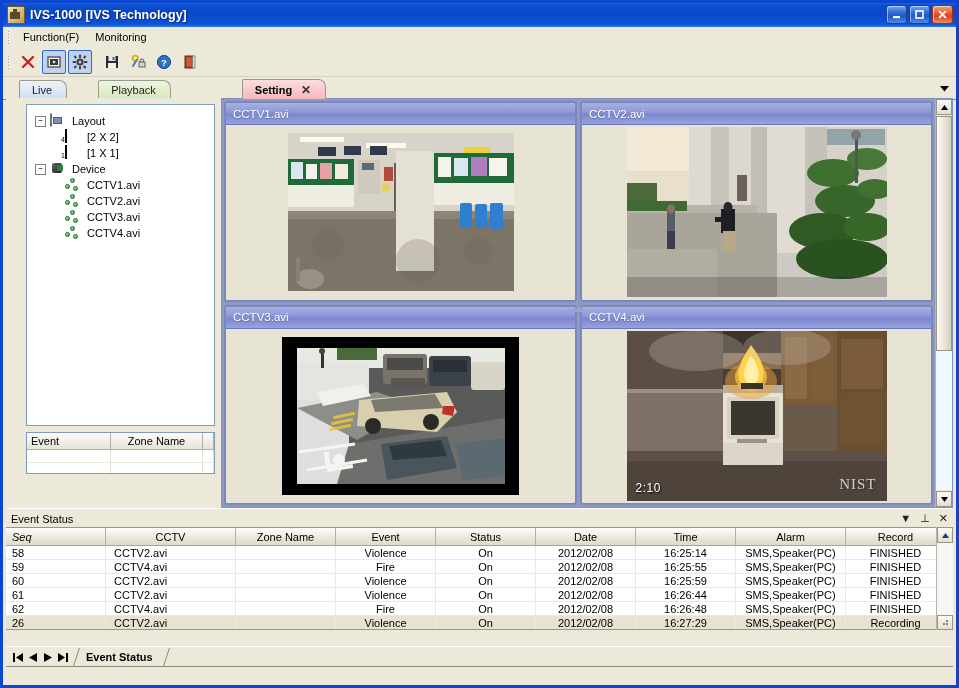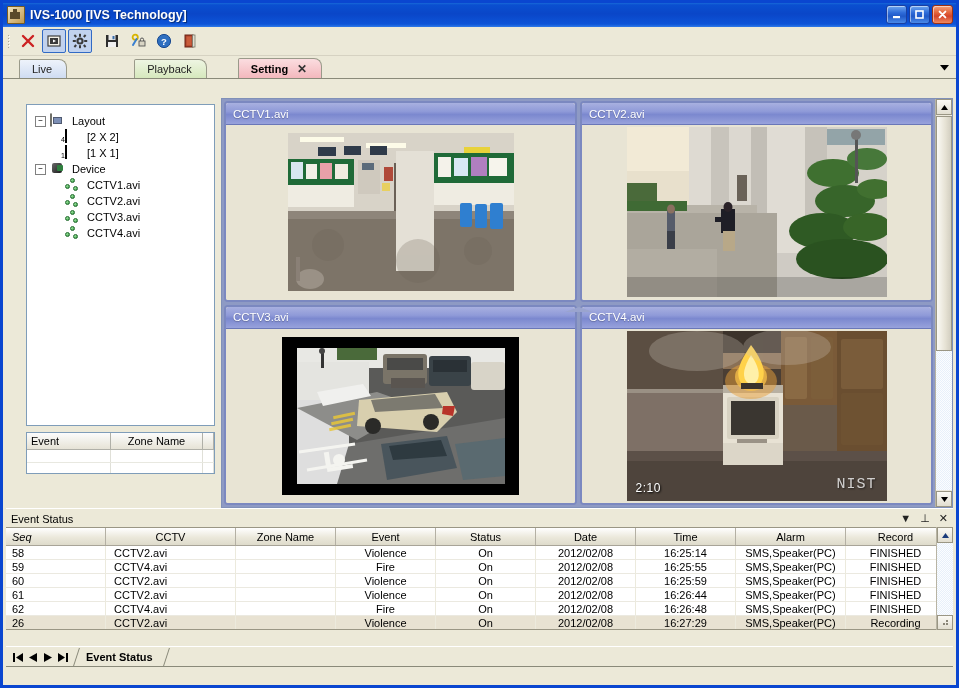--- a/index.html
+++ b/index.html
@@ -102,24 +102,24 @@
     margin-right:-6px;
     font-size:11px;color:#222;
     position:relative;
     border:1px solid #9a9a8a;border-bottom:none;
     border-radius:2px 8px 0 0;
     transform:skewX(0deg);
     display:flex;align-items:center;
     box-sizing:border-box;
   }
   .tab.live{background:linear-gradient(to bottom,#eef3fb,#cfdcf2);}
-  .tab.playback{background:linear-gradient(to bottom,#eef5e2,#d6e8bd);margin-left:36px;}
+  .tab.playback{background:linear-gradient(to bottom,#eef5e2,#d6e8bd);}
   .tab.setting{
     background:linear-gradient(to bottom,#fbdde0,#f3b8bd);
-    font-weight:bold;color:#000;z-index:5;height:20px;line-height:20px;
+    font-weight:bold;color:#000;z-index:5;height:20px;line-height:20px;margin-left:40px;
   }
   .tab .tab-x{margin-left:9px;font-size:12px;font-weight:bold;color:#333;}
   .tabstrip-drop{
     position:absolute;right:4px;bottom:2px;
     width:16px;height:16px;display:flex;align-items:center;justify-content:center;
   }
   .main-wrap{
     position:absolute;left:3px;right:3px;top:95px;bottom:0;
   }
   .content-row{
@@ -242,21 +242,21 @@
     display:flex;align-items:center;justify-content:center;
     overflow:hidden;
   }
   .vframe{position:relative;overflow:hidden;}
   .vstamp{
     position:absolute;left:9px;bottom:6px;color:#fff;font-size:12px;
     text-shadow:1px 1px 2px #000;letter-spacing:.5px;
   }
   .vmark{
     position:absolute;right:10px;bottom:8px;color:#e8e8e8;font-size:15px;
-    letter-spacing:1px;opacity:.85;font-family:Liberation Mono, monospace;
+    letter-spacing:1px;opacity:.85;font-family:Liberation Serif, serif;
     text-shadow:1px 1px 2px rgba(0,0,0,.6);
   }
   .split-h{
     position:absolute;left:0;right:17px;top:50%;height:3px;
     margin-top:-1px;
   }
   .split-grip{
     position:absolute;left:50%;margin-left:-14px;width:28px;height:5px;
   }
 
@@ -423,20 +423,25 @@
           </svg>
       </div>
       <div class="wbtn close">
         <svg width="11" height="11" viewBox="0 0 11 11">
             <path d="M2.6 2.6 L8.4 8.4 M8.4 2.6 L2.6 8.4" stroke="#fff" stroke-width="1.9" stroke-linecap="round"></path>
           </svg>
       </div>
     </div>
   </div>
 
+  <div class="menubar">
+    <div class="grip"></div>
+    <div class="menu-item">Function(F)</div>
+    <div class="menu-item">Monitoring</div>
+  </div>
 
   <div class="toolbar">
     <div class="grip"></div>
 
     <div class="tbtn">
       <svg width="16" height="16" viewBox="0 0 16 16">
         <path d="M3 3 L13 13 M13 3 L3 13" stroke="#cc2222" stroke-width="2.4" stroke-linecap="round"></path>
       </svg>
     </div>
 

